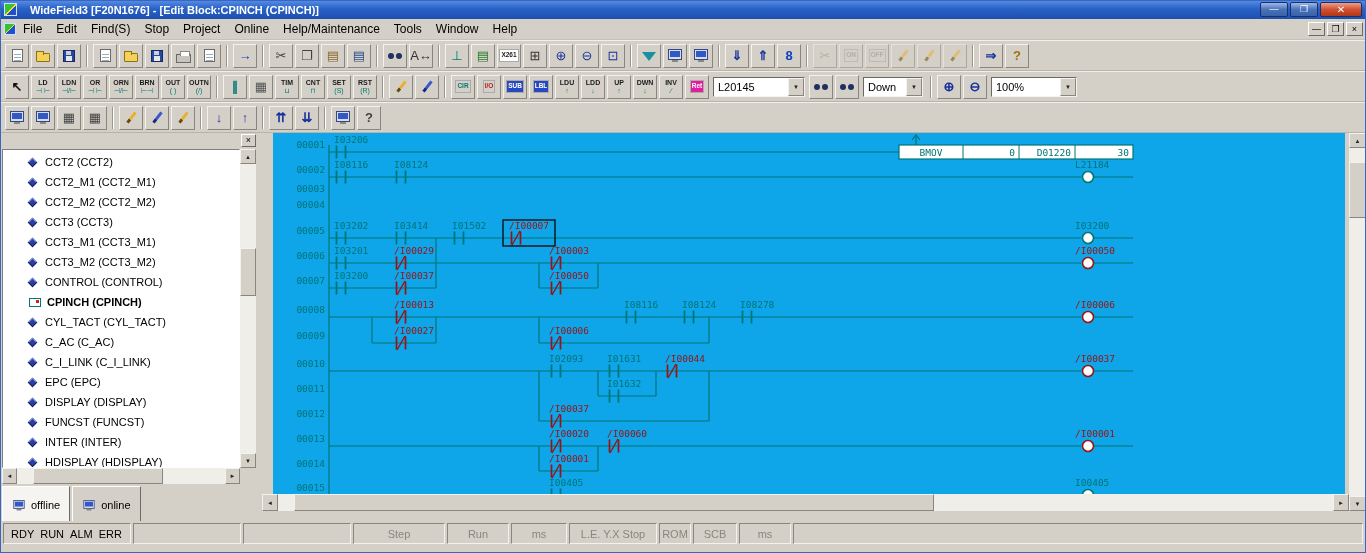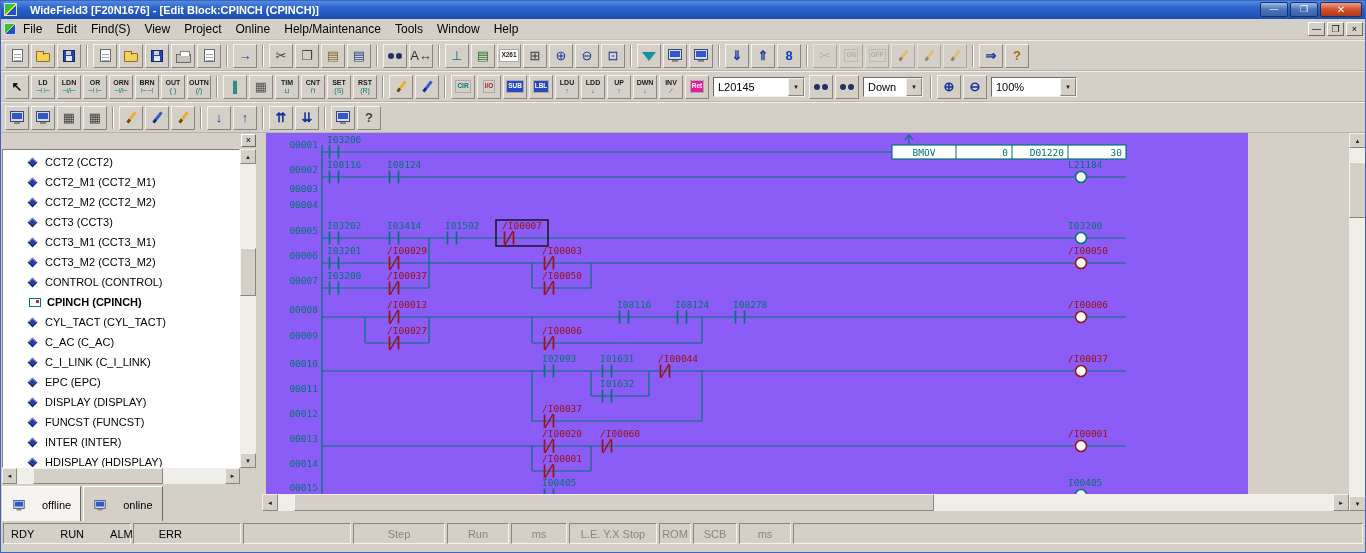--- a/index.html
+++ b/index.html
@@ -79,40 +79,40 @@
   .sbtn{width:16px;height:15px;flex:none;background:#d4d0c8;border:1px solid;border-color:#f4f2ee #8a867e #8a867e #f4f2ee;
     font-size:6px;display:flex;align-items:center;justify-content:center;color:#222}
   .strack{flex:1;position:relative}
   .sthumb{position:absolute;background:#d4d0c8;border:1px solid;border-color:#f4f2ee #8a867e #8a867e #f4f2ee}
   .tree-vsb{position:absolute;left:240px;top:16px;width:16px;height:319px}
   .tree-vsb .sthumb{left:0;width:16px;top:84px;height:48px}
   .tree-hsb{position:absolute;left:2px;top:335px;width:238px;height:16px}
   .tree-hsb .sbtn{width:15px;height:16px}
   .tree-hsb .sthumb{top:0;height:16px;left:16px;width:130px}
   .tree-tabs{position:absolute;left:2px;top:353px;display:flex;gap:2px}
-  .ttab{height:37px;display:flex;align-items:center;gap:16px;padding:0 9px;font-size:11px;background:#d4d0c8;
+  .ttab{height:37px;display:flex;align-items:center;gap:5px;padding:0 9px;font-size:11px;background:#d4d0c8;
     border:1px solid;border-color:#fff #6a6a66 #6a6a66 #fff}
   .ttab.active{background:#f6f4f0}
   .ttab .ic.monitor{transform:scale(.8);margin-bottom:0}
 
   .splitter{position:absolute;left:258px;top:0;width:4px;height:378px;background:#d4d0c8}
   .editor{position:absolute;left:262px;top:0;width:1104px;height:378px;background:#d4d0c8}
-  .canvas{position:absolute;left:4px;top:0;width:982px;height:361px;background:#8b5cf6;overflow:hidden}
+  .canvas{position:absolute;left:11px;top:0;width:1072px;height:361px;background:#0ea5e9;overflow:hidden}
   .ed-vsb{position:absolute;left:1087px;top:0;width:17px;height:378px}
   .ed-vsb .sbtn{width:17px}
   .ed-vsb .sthumb{left:0;width:17px;top:14px;height:56px}
   .ed-hsb{position:absolute;left:0;top:361px;width:1087px;height:17px}
   .ed-hsb .sbtn{height:17px;width:16px}
   .ed-hsb .sthumb{top:0;height:17px;left:16px;width:640px}
 
   
   .statusbar{position:absolute;left:0;top:521px;width:1366px;height:26px;background:#d4d0c8;display:flex;align-items:stretch;padding:2px 3px 3px;gap:2px}
   .scell{border:1px solid;border-color:#8a867e #f4f2ee #f4f2ee #8a867e;display:flex;align-items:center;justify-content:center;
     font-size:11px;color:#8a867e;white-space:nowrap;flex:none}
-  .scell.inds{justify-content:flex-start;color:#000;gap:26px;padding-left:7px}
+  .scell.inds{justify-content:flex-start;color:#000;gap:6px;padding-left:7px}
   .scell.fill{flex:1}
 </style>
 </head>
 <body>
 
 <div class="titlebar">
   <span class="app-icon"></span>
   <span class="title-text">WideField3 [F20N1676] - [Edit Block:CPINCH (CPINCH)]</span>
   <span class="win-btns">
     <span class="wbtn">—</span>
@@ -120,21 +120,21 @@
     <span class="wbtn close">✕</span>
   </span>
 </div>
 
 <div class="menubar">
   <span class="app-icon" style="width:12px;height:12px"></span>
   <span id="menu-items" style="display:flex">
       <span class="mitem">File</span>
       <span class="mitem">Edit</span>
       <span class="mitem">Find(S)</span>
-      <span class="mitem">View</span>
+      <span class="mitem">Stop</span>
       <span class="mitem">Project</span>
       <span class="mitem">Online</span>
       <span class="mitem">Help/Maintenance</span>
       <span class="mitem">Tools</span>
       <span class="mitem">Window</span>
       <span class="mitem">Help</span>
     </span>
   <span class="mdi">
     <span class="mdibtn">—</span>
     <span class="mdibtn">❐</span>

